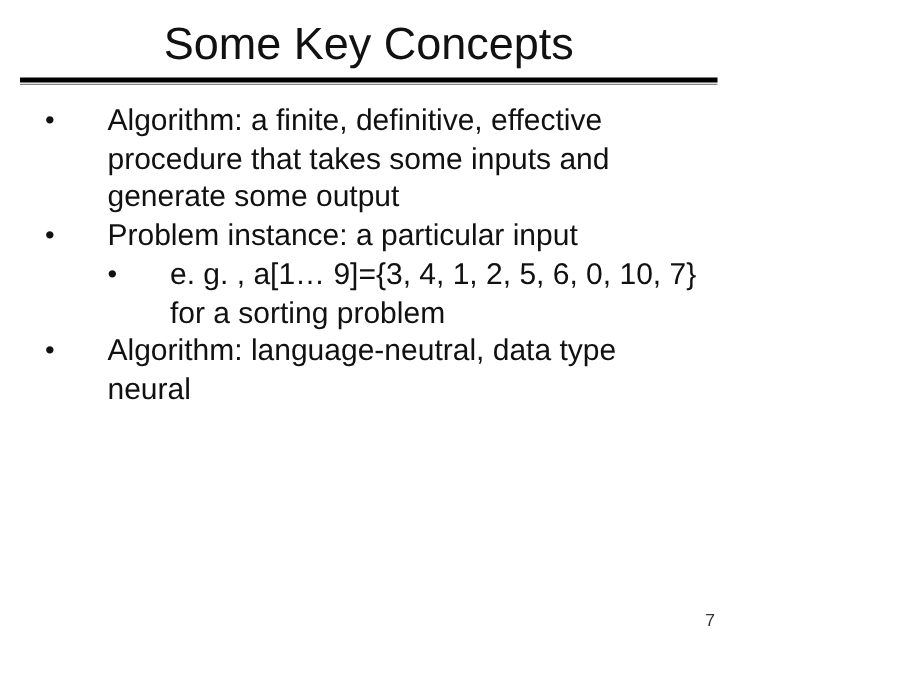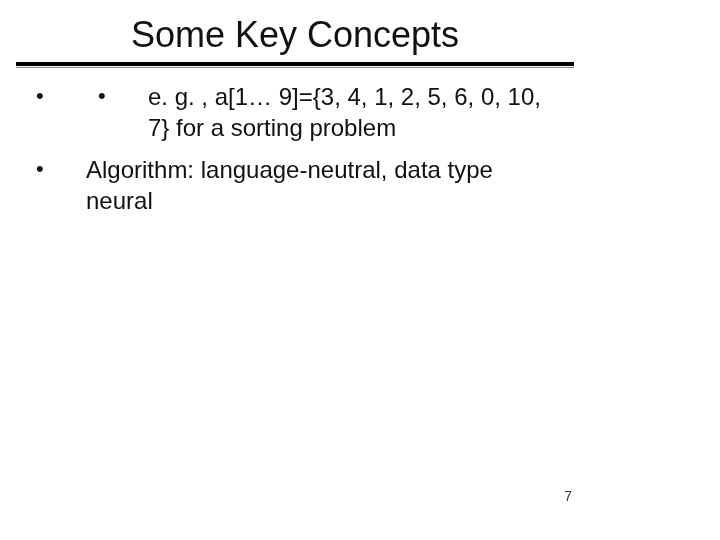--- a/index.html
+++ b/index.html
@@ -48,21 +48,21 @@
     margin: 0;
   }
   .lvl1 > li::before {
     content: "•";
     position: absolute;
     left: 6px;
     top: 0;
     font-size: 22px;
   }
   .lvl2 {
-    margin: 12px;
+    margin: 0;
     padding: 0;
   }
   .lvl2 > li {
     position: relative;
     padding-left: 50px;
     margin: 0;
   }
   .lvl2 > li::before {
     content: "•";
     position: absolute;
@@ -83,20 +83,24 @@
 
 <div class="slide">
 
   <div class="title">Some Key Concepts</div>
 
   <div class="divider"></div>
 
   <div class="content">
     <ul class="lvl1">
       <li>
+        <span>Algorithm: a finite, definitive, effective procedure that takes some inputs and generate some output</span>
+      </li>
+      <li>
+        <span>Problem instance: a particular input</span>
         <ul class="lvl2">
           <li>
             <span>e. g. , a[1… 9]={3, 4, 1, 2, 5, 6, 0, 10, 7} for a sorting problem</span>
           </li>
         </ul>
       </li>
       <li>
         <span>Algorithm: language-neutral, data type neural</span>
       </li>
     </ul>

